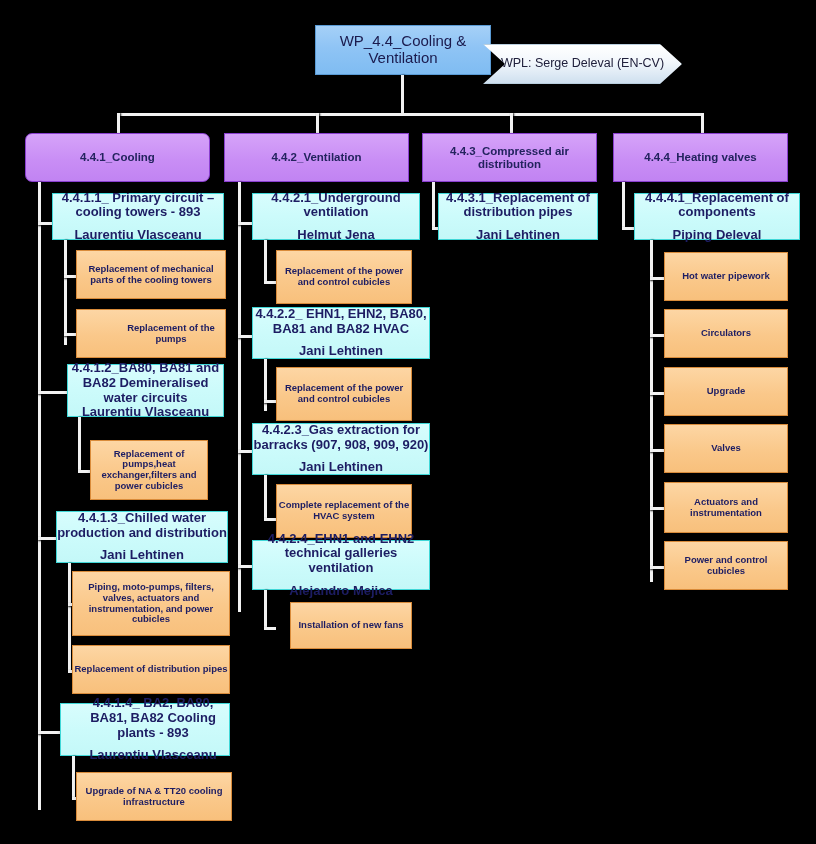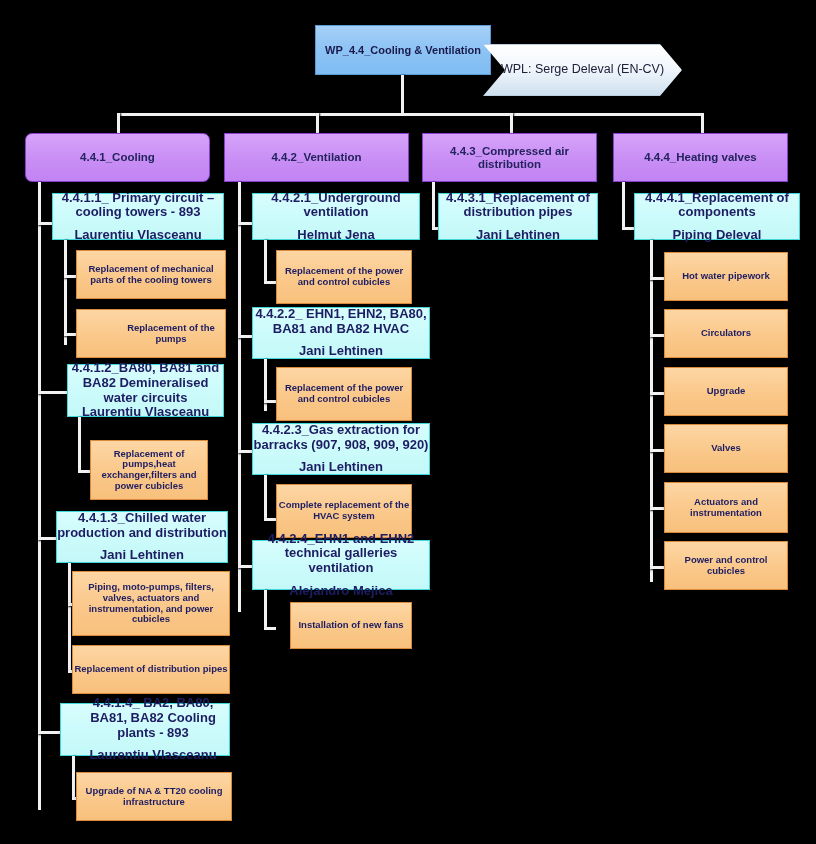--- a/index.html
+++ b/index.html
@@ -24,22 +24,22 @@
     line-height: 1.12;
   }
 
   .box .ttl { display: block; }
   .box .who { display: block; margin-top: 8px; }
 
   
   .wp-root {
     background: linear-gradient(to bottom, #a5d0f7 0%, #8fc4f5 45%, #7fbcf2 100%);
     border: 1px solid #5a9bd5;
-    font-weight: bold;
-    font-size: 11px;
+    font-weight: normal;
+    font-size: 15px;
     color: #1a1a4d;
   }
 
   
   .wpl-chevron {
     position: absolute;
     background: linear-gradient(to bottom, #ffffff 0%, #f2f7fc 45%, #cfe0ef 100%);
     border: 1px solid #b9cede;
     display: flex; align-items: center; justify-content: center;
     text-align: center;
@@ -85,21 +85,21 @@
 </style>
 </head>
 <body>
 
 <div id="canvas">
 
   <div class="box wp-root" style="left:315px; top:25px; width:176px; height:50px;">
     <span class="ttl">WP_4.4_Cooling &amp; Ventilation</span>
   </div>
 
-  <div class="wpl-chevron" style="left:483px; top:44px; width:199px; height:52px;">
+  <div class="wpl-chevron" style="left:483px; top:44px; width:199px; height:40px;">
     <span>WPL: Serge Deleval (EN-CV)</span>
   </div>
 
   <div class="ln v" style="left:401px; top:75px; height:40px;"></div>
 
   <div class="ln h" style="left:117px; top:113px; width:586px;"></div>
 
   <div class="ln v" style="left:117px; top:113px; height:22px;"></div>
   <div class="ln v" style="left:316px; top:113px; height:22px;"></div>
   <div class="ln v" style="left:510px; top:113px; height:22px;"></div>

